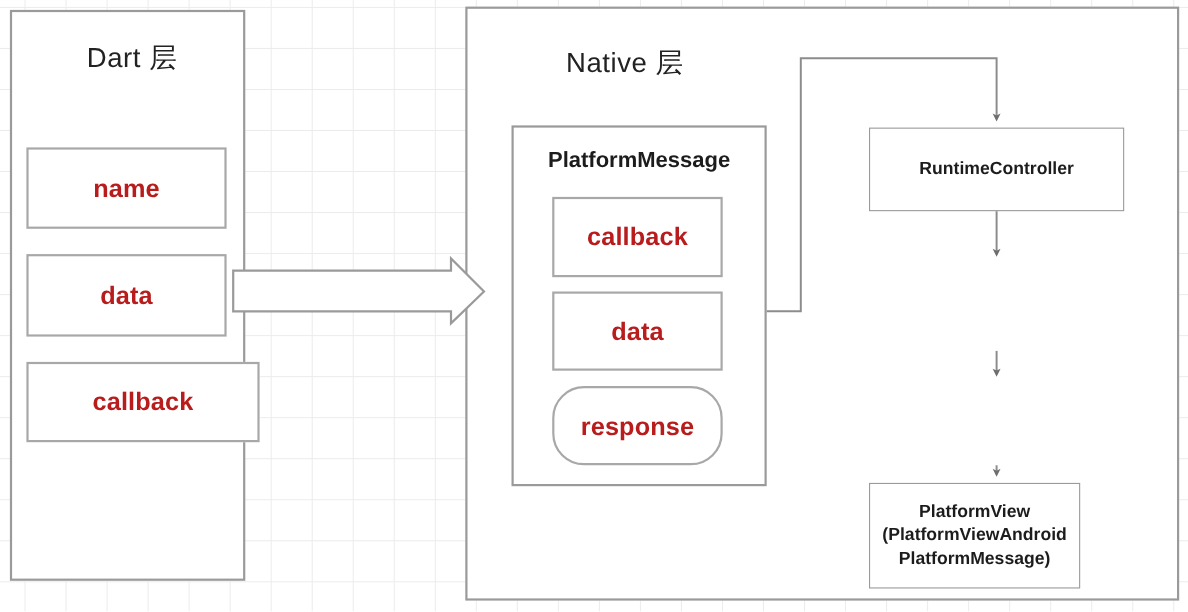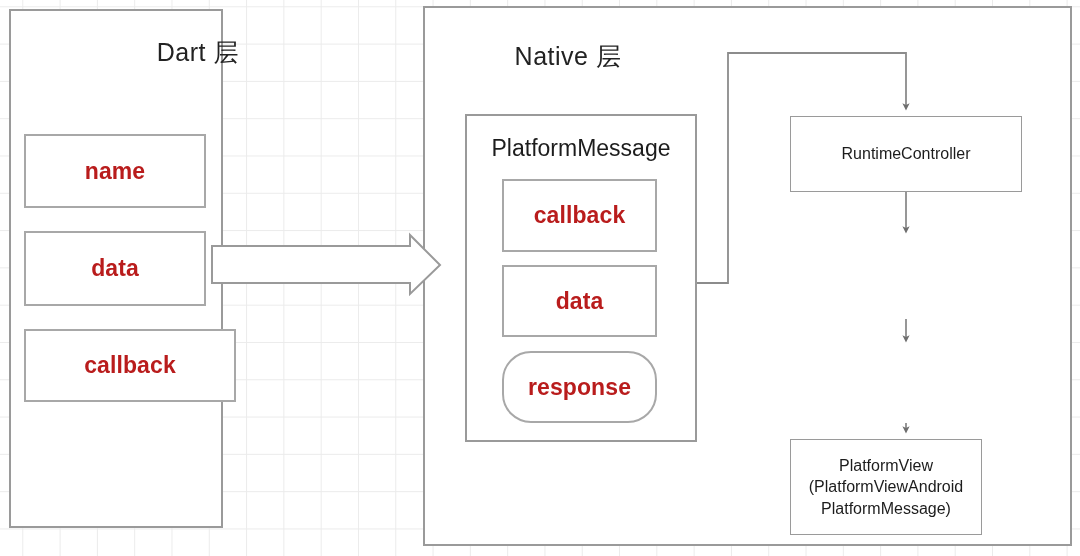--- a/index.html
+++ b/index.html
@@ -59,28 +59,28 @@
   .field-label {
     color: #b91c1c;
     font-size: 23px;
     font-weight: 700;
     letter-spacing: .1px;
   }
   .group-title {
     position: absolute;
     text-align: center;
     color: #1c1c1c;
-    font-size: 23px;
-    font-weight: 400;
+    font-size: 20px;
+    font-weight: 700;
     white-space: nowrap;
   }
   .node-label {
     color: #1c1c1c;
     font-size: 16px;
-    font-weight: 400;
+    font-weight: 700;
     line-height: 1.32;
     padding: 0 4px;
   }
 
   svg.overlay {
     position: absolute;
     left: 0;
     top: 0;
     width: 1080px;
     height: 556px;
@@ -88,21 +88,21 @@
     overflow: visible;
   }
 </style>
 </head>
 <body>
 
 <div id="canvas">
 
   <div class="box panel" style="left:9px; top:9px; width:214px; height:519px;"></div>
 
-  <div class="panel-title" style="left:25px; top:36px; width:214px;text-align:right;">Dart 层</div>
+  <div class="panel-title" style="left:13px; top:36px; width:214px;">Dart 层</div>
 
   <div class="box inner-box" style="left:24px; top:134px; width:182px; height:74px;">
     <span class="field-label">name</span>
   </div>
 
   <div class="box inner-box" style="left:24px; top:231px; width:182px; height:75px;">
     <span class="field-label">data</span>
   </div>
 
   <div class="box inner-box" style="left:24px; top:329px; width:212px; height:73px;">

